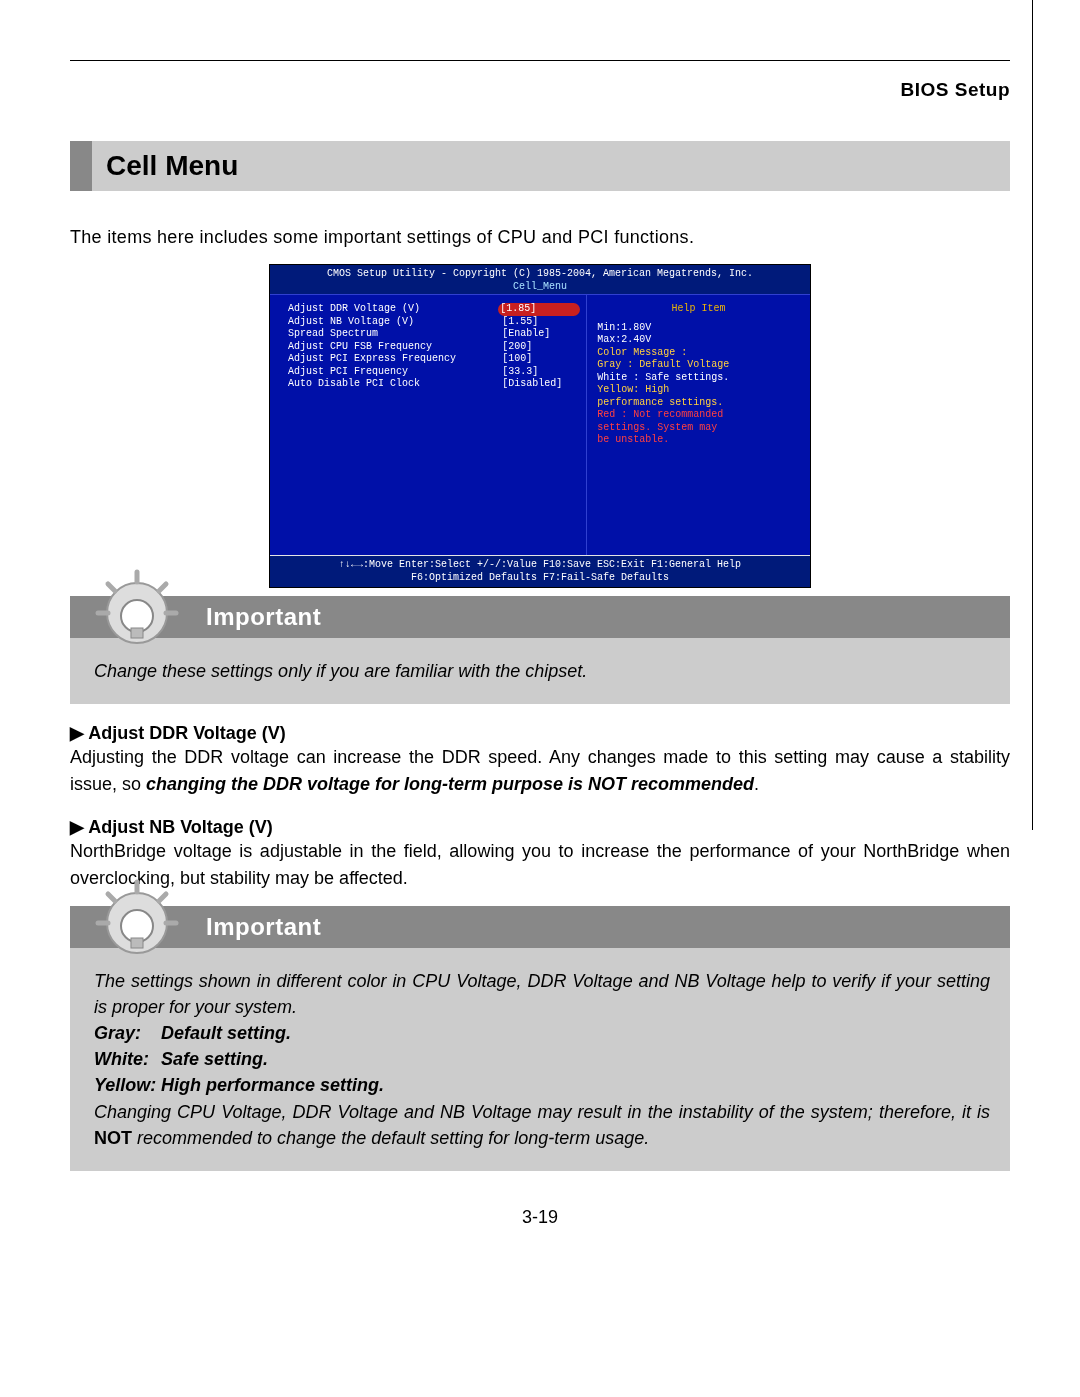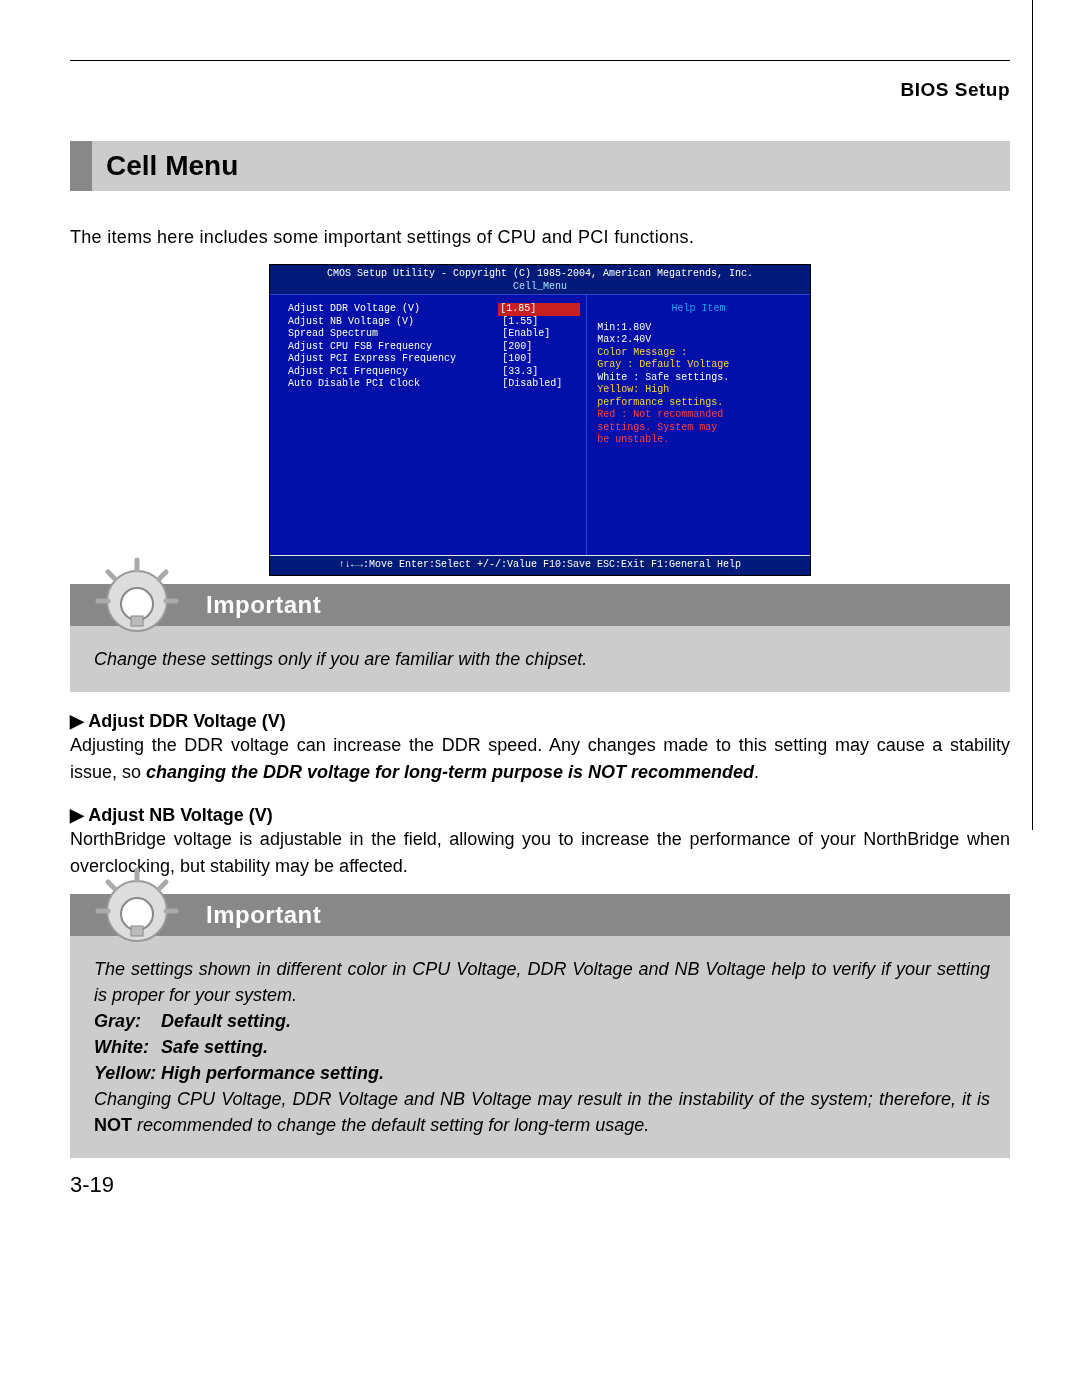--- a/index.html
+++ b/index.html
@@ -88,29 +88,30 @@
     display: flex;
     margin-left: 12px;
   }
   .bios-label {
     flex: 1;
     color: #fff;
   }
   .bios-val {
     width: 78px;
     color: #fff;
+    border-radius: 8px;
   }
   .bios-val.red {
     background: #c82020;
     color: #fff;
     padding: 0 2px;
   }
   .help-title {
     text-align: center;
-    color: #0ea5e9;
+    color: #eab308;
     margin-bottom: 6px;
   }
   .bios-right .line { white-space: pre; }
   .bios-right .yellow { color: #ffd040; }
   .bios-right .red { color: #ff4040; }
   .bios-footer {
     background: #001a7a;
     color: #fff;
     text-align: center;
     padding: 3px 4px;
@@ -162,23 +163,23 @@
     font-size: 18px;
     line-height: 1.5;
     text-align: justify;
     margin-bottom: 14px;
   }
   .setting-body .em {
     font-weight: bold;
     font-style: italic;
   }
   .pagenum {
-    text-align: left;
-    font-size: 22px;
-    margin-top: 14px;
+    text-align: center;
+    font-size: 18px;
+    margin-top: 36px;
   }
   .tab {
     display: inline-block;
     width: 62px;
   }
   .right-divider{
     position:absolute;
     right: 47px;
     top: 0;
     width: 1px;
@@ -246,20 +247,21 @@
         <div class="line">White : Safe settings.</div>
         <div class="line yellow">Yellow: High</div>
         <div class="line yellow">performance settings.</div>
         <div class="line red">Red : Not recommanded</div>
         <div class="line red">settings. System may</div>
         <div class="line red">be unstable.</div>
       </div>
     </div>
     <div class="bios-footer">
       <div>↑↓←→:Move  Enter:Select  +/-/:Value  F10:Save  ESC:Exit  F1:General Help</div>
+      <div>F6:Optimized Defaults   F7:Fail-Safe Defaults</div>
     </div>
   </div>
 
   <div class="important-block">
     <div class="bulb">
       <svg viewBox="0 0 90 90">
         <circle cx="45" cy="45" r="30" fill="#ddd" stroke="#999" stroke-width="2"></circle>
         <circle cx="45" cy="48" r="16" fill="#fff" stroke="#888" stroke-width="2"></circle>
         <rect x="39" y="60" width="12" height="10" fill="#bbb" stroke="#888"></rect>
         <g stroke="#aaa" stroke-width="5" stroke-linecap="round">

